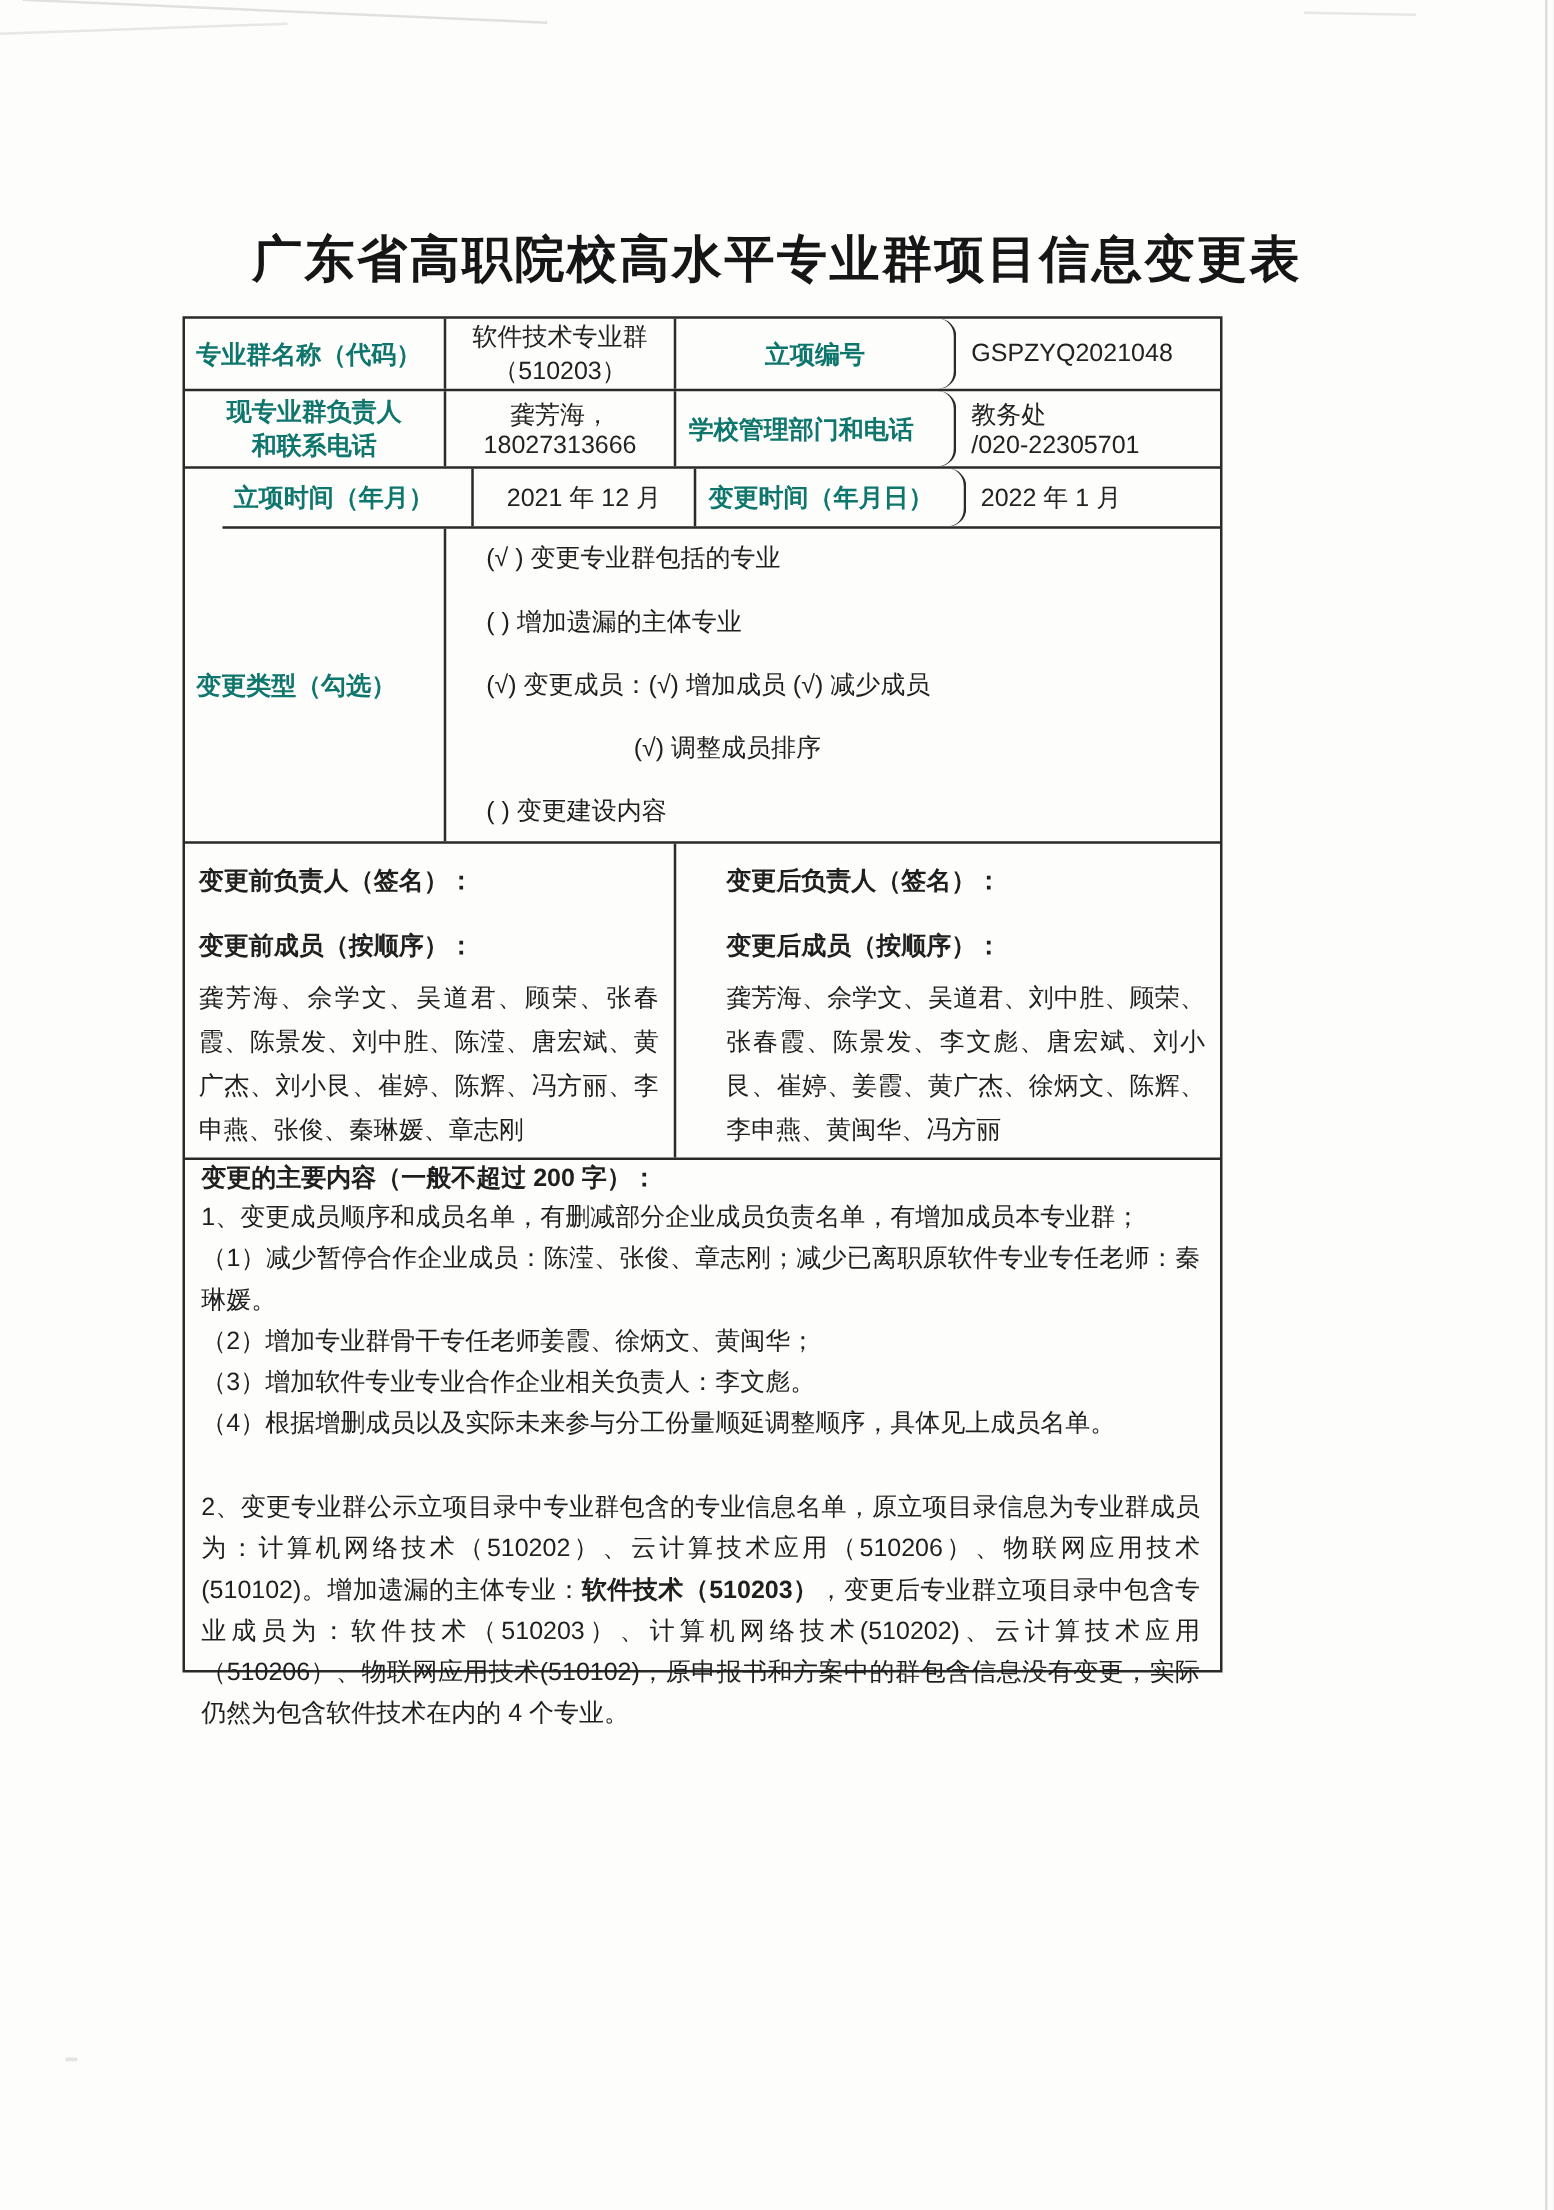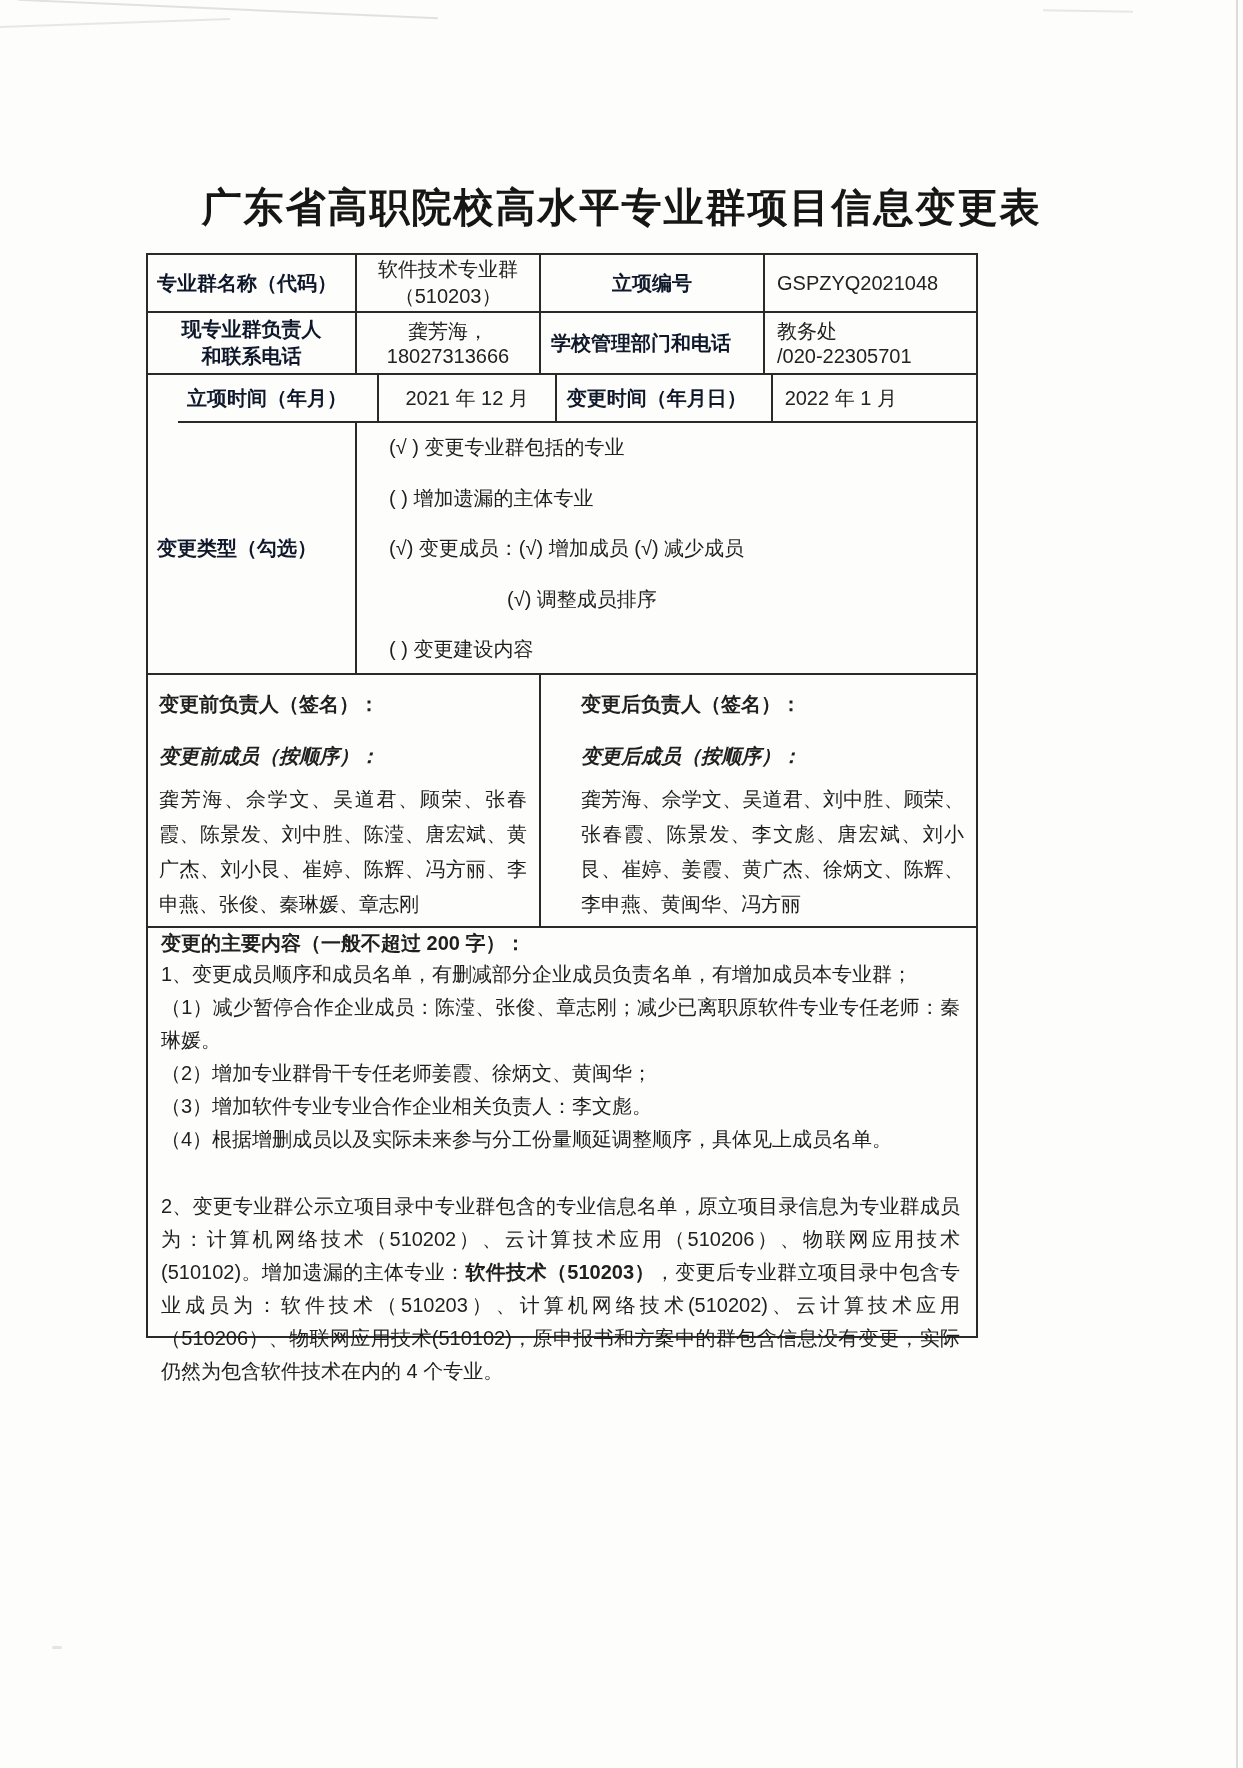--- a/index.html
+++ b/index.html
@@ -44,52 +44,52 @@
     border: 2px solid #2a2a2a;
     font-size: 20px;
   }
   .row { display: flex; border-bottom: 2px solid #2a2a2a; }
   .row:last-child { border-bottom: none; }
   .cell { border-right: 2px solid #2a2a2a; display: flex; align-items: center; }
   .cell:last-child { border-right: none; }
 
   .c1 { width: 210px; padding: 4px 6px 4px 9px; }
   .c2 { width: 185px; padding: 4px 6px; justify-content: center; text-align: center; }
-  .c3 { width: 225px; padding: 4px 6px 4px 10px; }
+  .c3 { width: 225px; padding: 4px 6px 4px 10px; border-radius: 14px; }
   .c4 { width: 212px; padding: 4px 6px 4px 12px; }
 
   .r1 { height: 58px; }
   .r2 { height: 62px; }
   .r3 { height: 48px; margin-left: 30px; }
   .r4 { height: 252px; }
   .r5 { height: 253px; }
   .r6 { height: 408px; }
 
-  .lbl { font-weight: 700; color: #0f172a; }
+  .lbl { font-weight: 700; color: #0f766e; }
   .val { color: #222; }
   .pre { white-space: pre-line; }
   .center { justify-content: center; text-align: center; padding-left: 6px; }
 
   .options {
     width: 622px;
     display: flex;
     flex-direction: column;
     justify-content: space-between;
     align-items: flex-start;
     padding: 10px 10px 10px 32px;
     gap: 16px;
   }
   .option { line-height: 28px; }
   .option.indent { margin-left: 118px; }
 
   .half { flex-direction: column; align-items: flex-start; justify-content: flex-start; padding: 14px 12px 0 11px; }
   .half-left  { width: 395px; }
   .half-right { width: 437px; padding-left: 40px; }
   .half .sig-label { font-weight: 700; margin-top: 2px; }
-  .half .mem-label { font-weight: 700; margin-top: 25px; font-style: italic; }
+  .half .mem-label { font-weight: 700; margin-top: 25px; }
   .half .mem-list  { margin-top: 12px; line-height: 35px; text-align: justify; }
 
   .full {
     width: 100%;
     flex-direction: column;
     align-items: flex-start;
     justify-content: flex-start;
     padding: 0 16px 0 13px;
   }
   .full .heading { font-weight: 700; line-height: 30px; }

